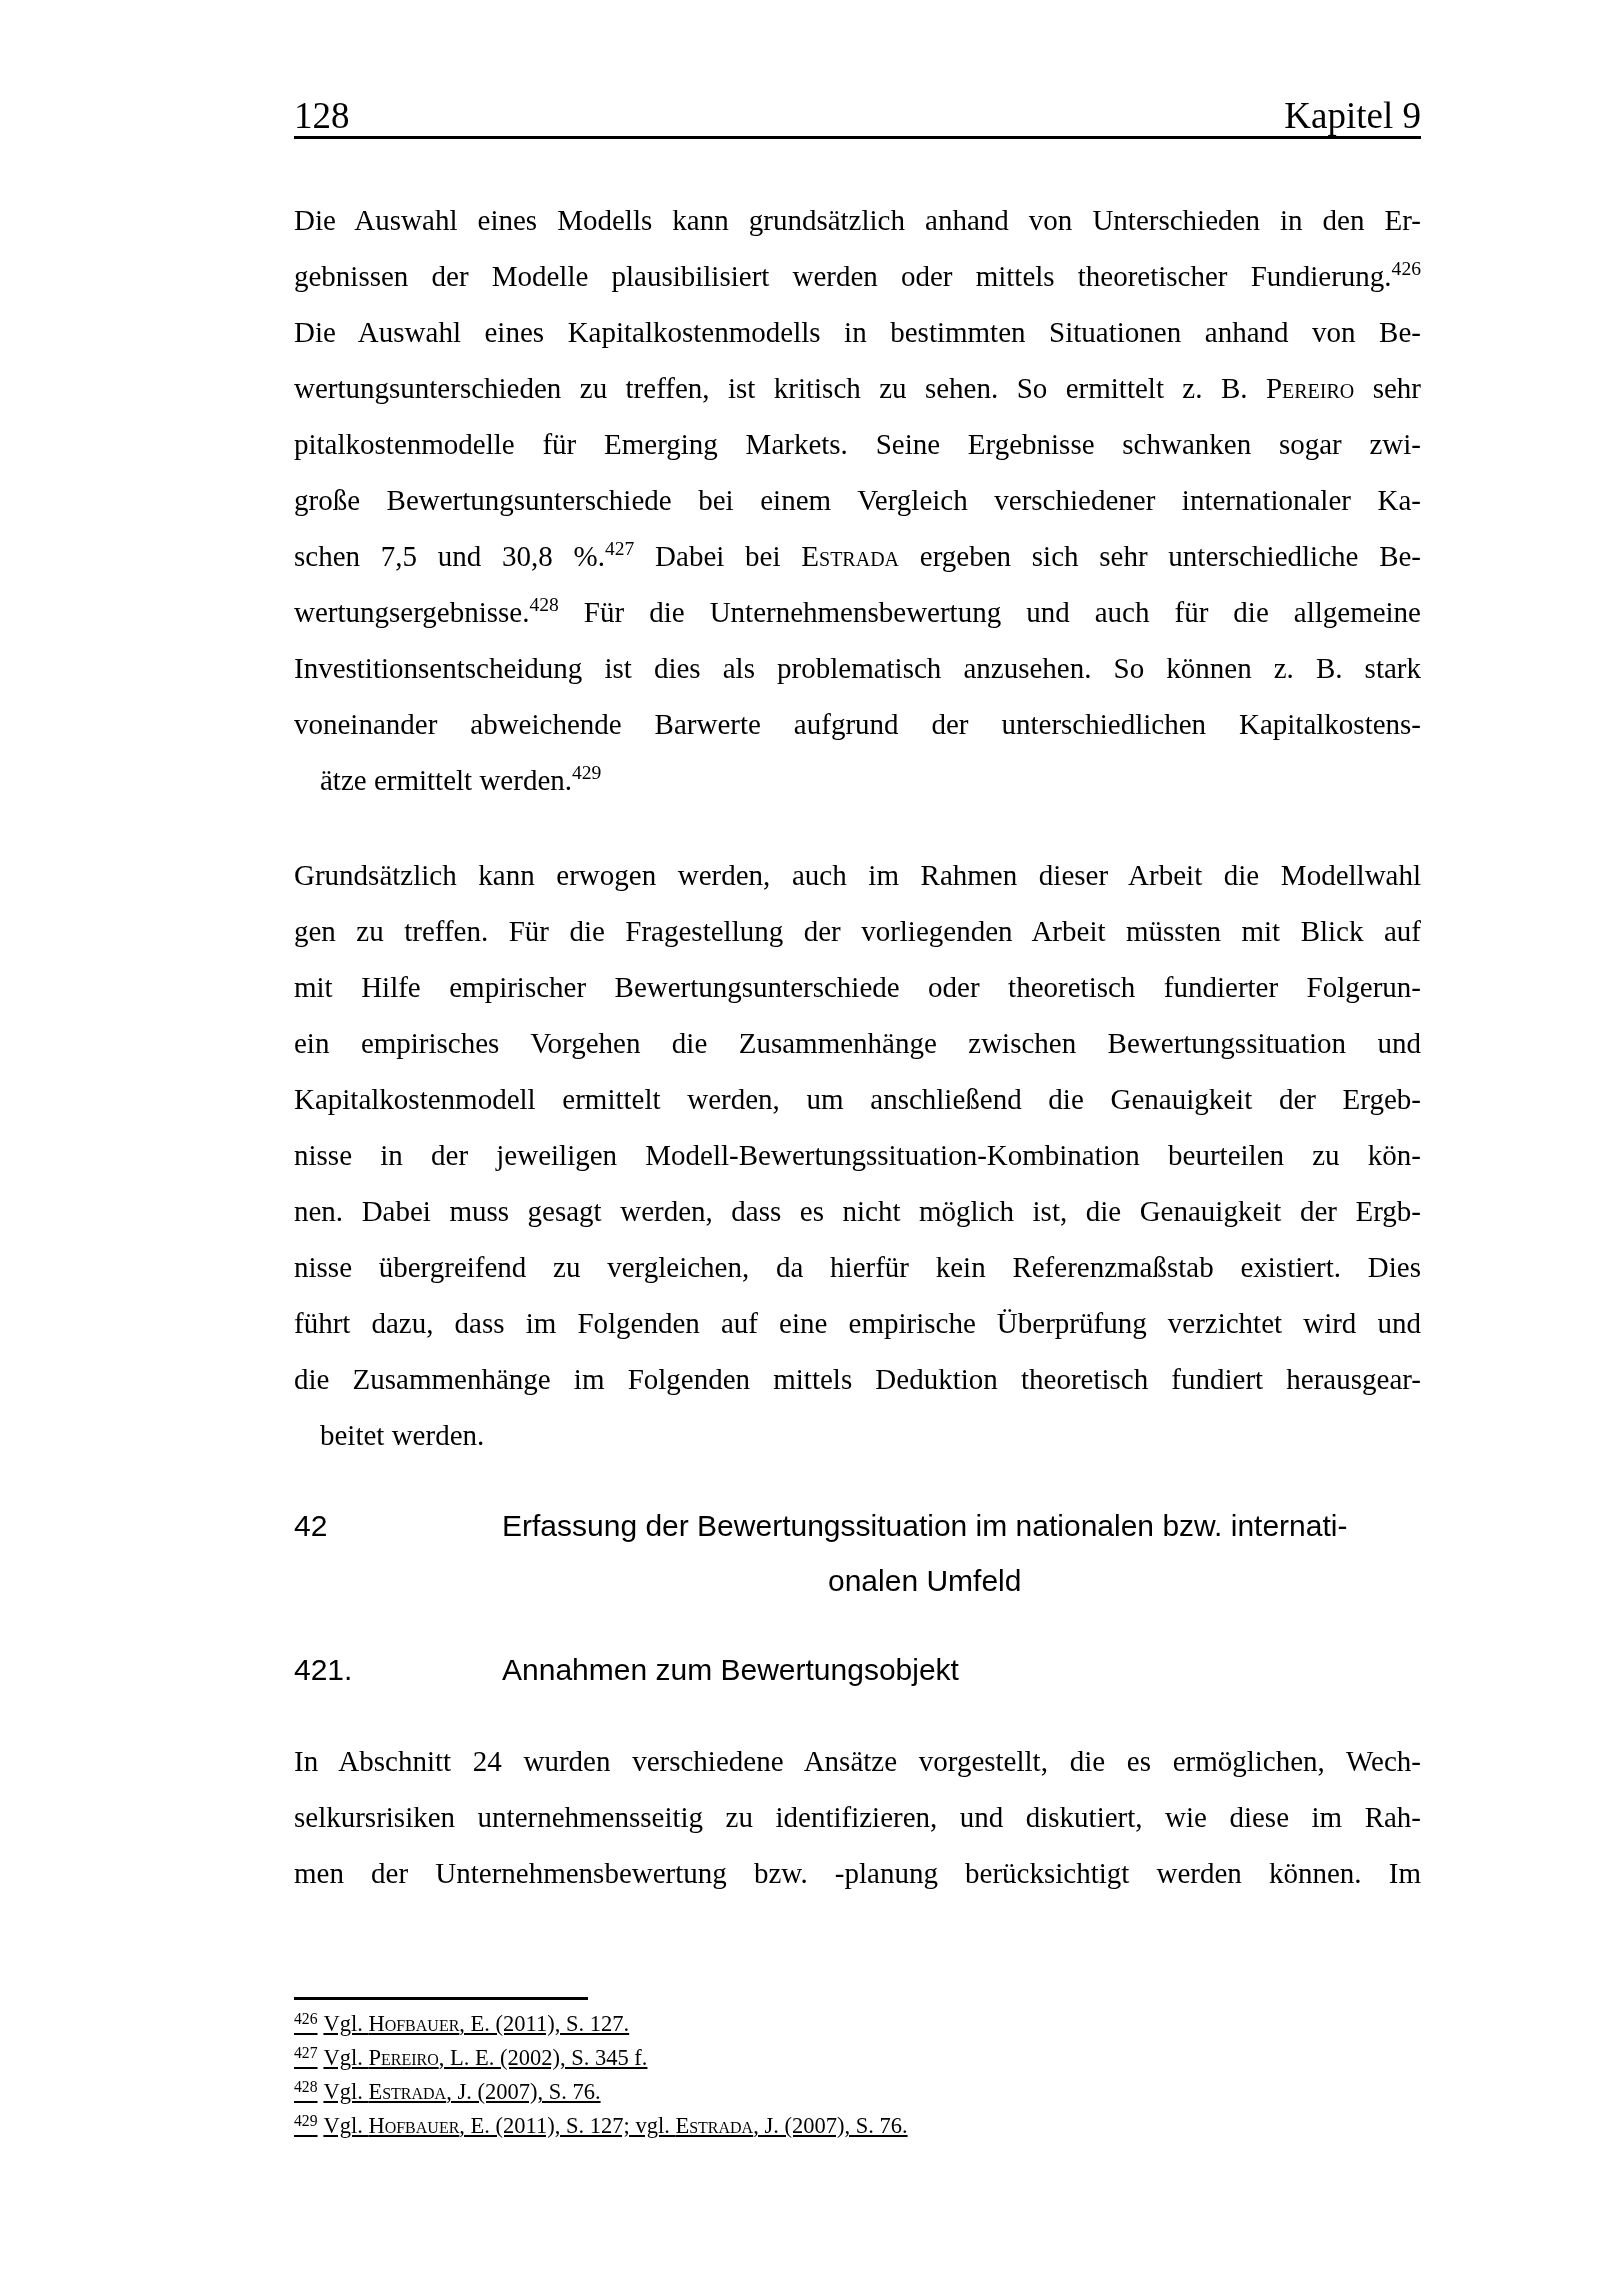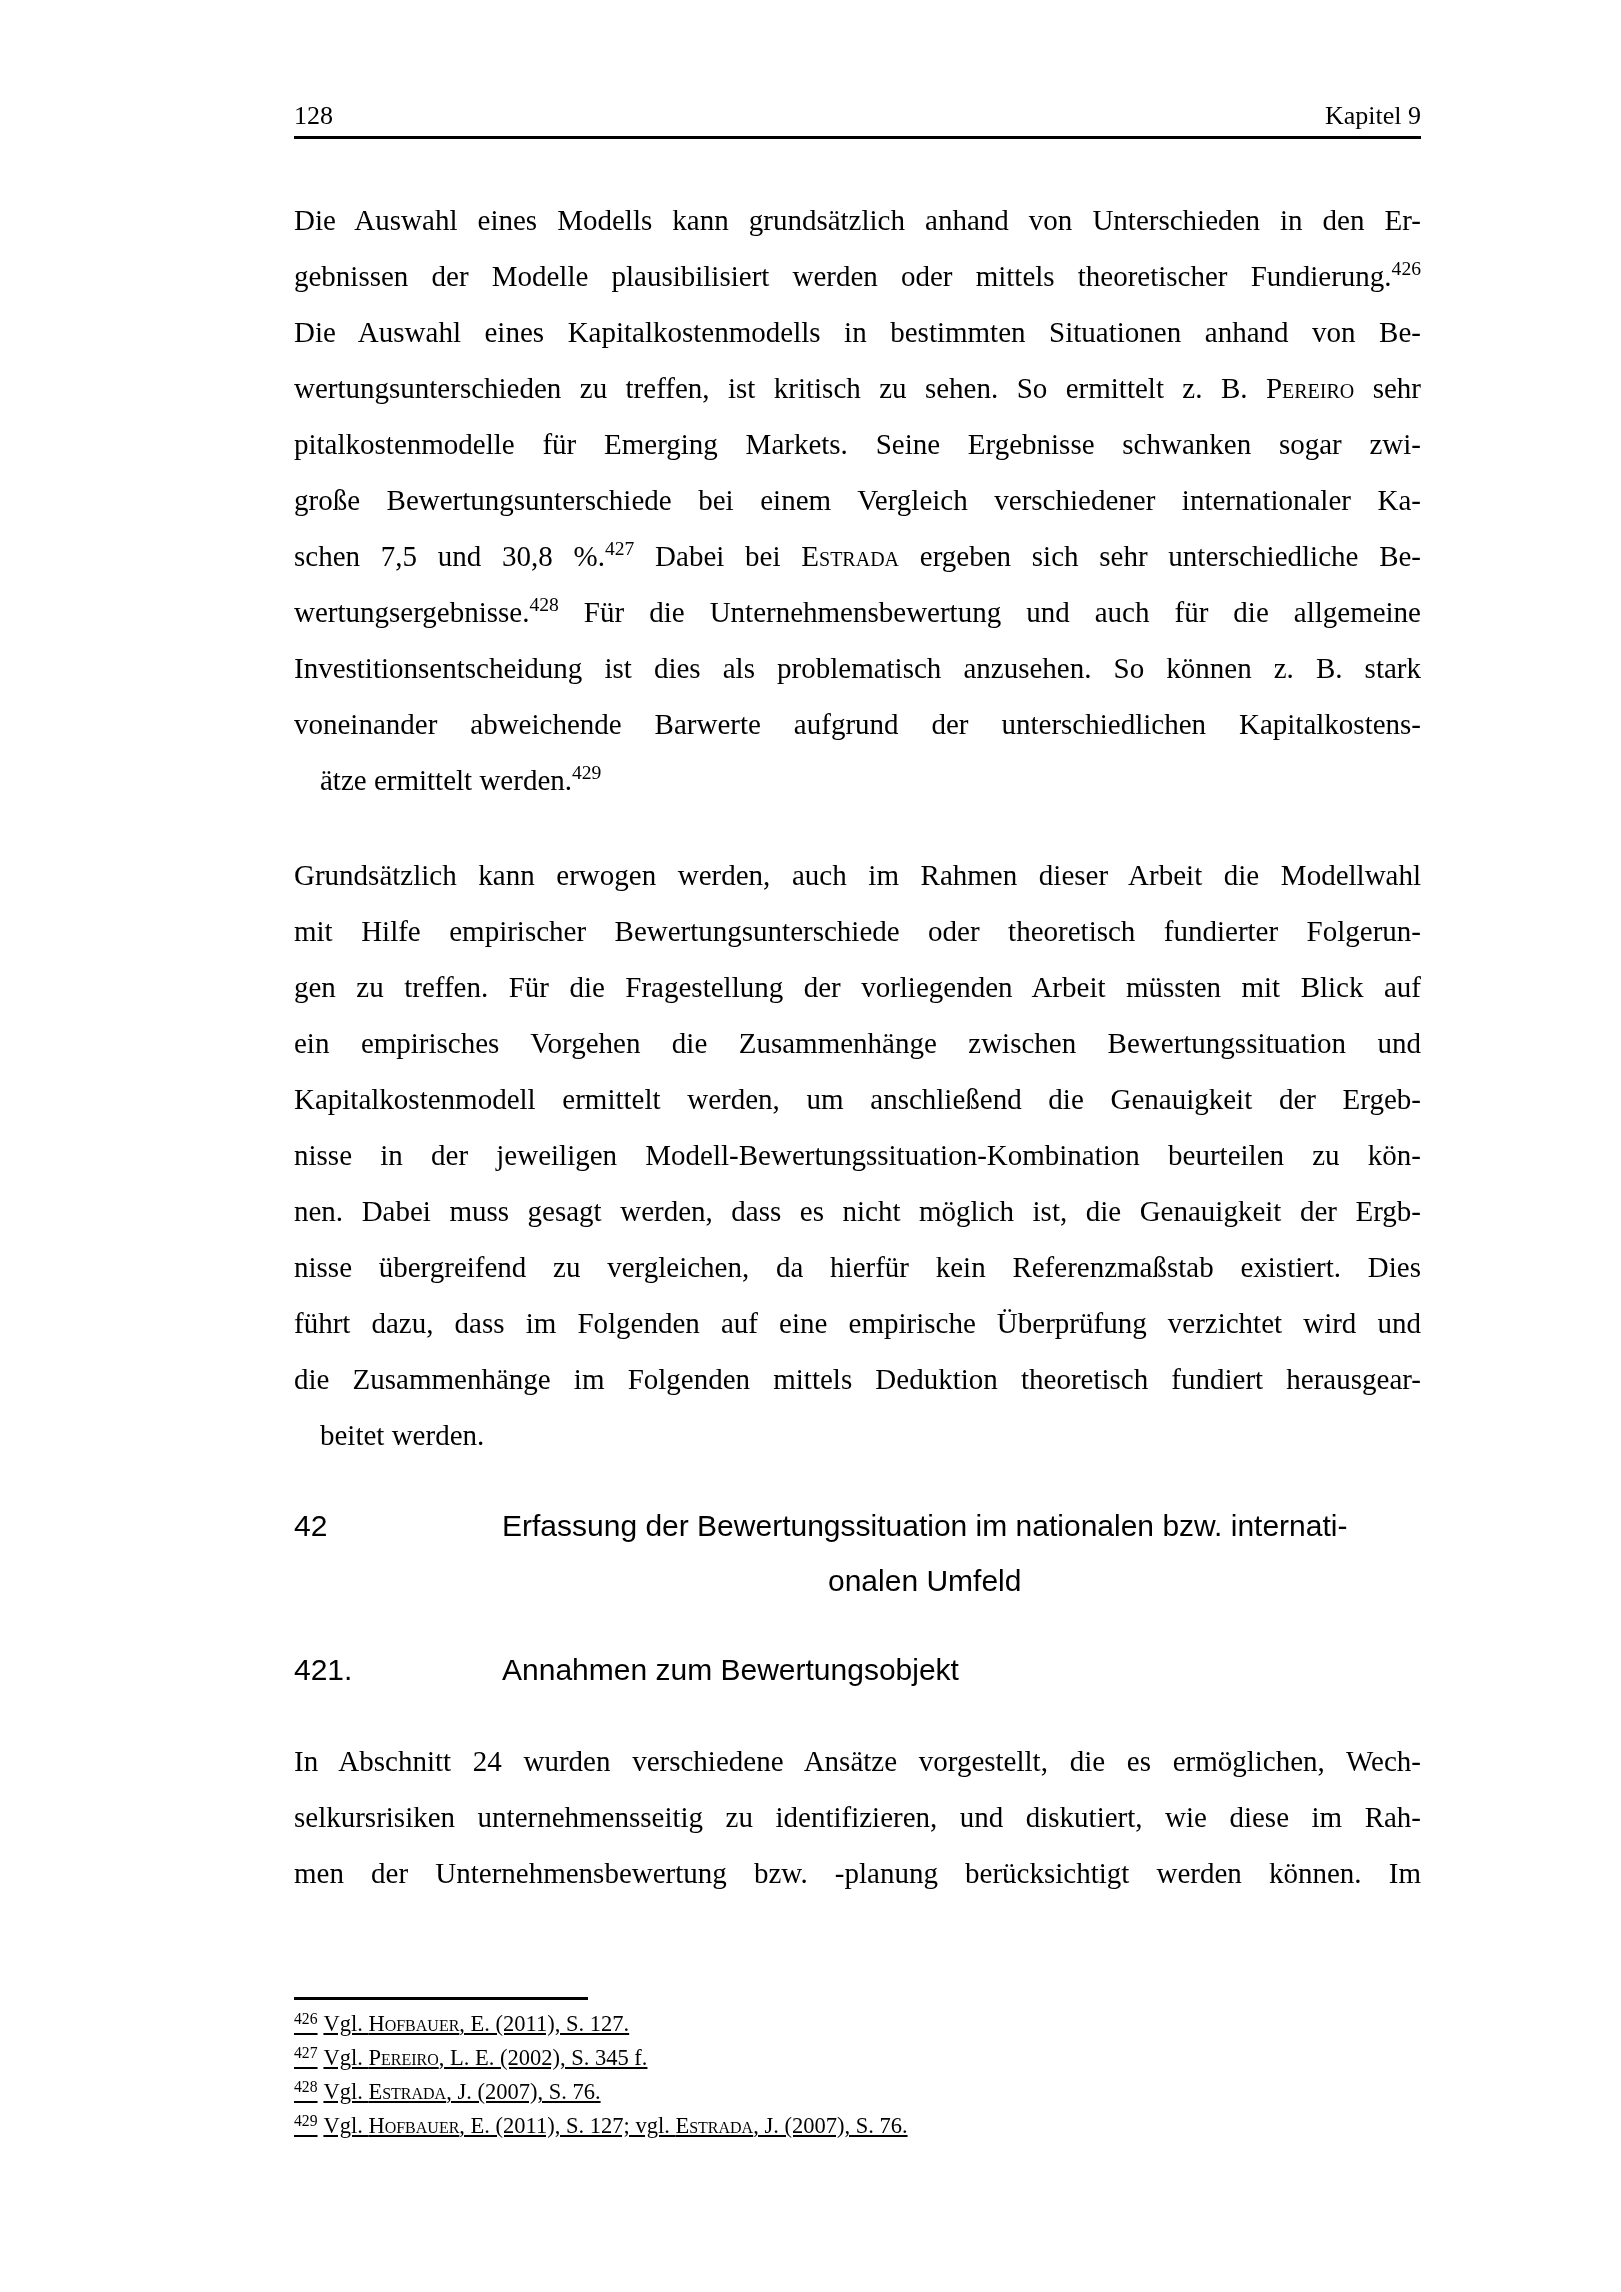--- a/index.html
+++ b/index.html
@@ -18,21 +18,21 @@
   }
 
   
   .running-header {
     position: absolute;
     top: 101px;
     left: 294px;
     width: 1127px;
     display: flex;
     justify-content: space-between;
-    font-size: 26px;
+    font-size: 37px;
     line-height: 29px;
   }
   .header-rule {
     position: absolute;
     top: 136px;
     left: 294px;
     width: 1127px;
     height: 2.9px;
     background: #000000;
   }
@@ -135,22 +135,22 @@
         <div class="line"><span>pitalkostenmodelle für Emerging Markets. Seine Ergebnisse schwanken sogar zwi-</span></div>
         <div class="line"><span>große Bewertungsunterschiede bei einem Vergleich verschiedener internationaler Ka-</span></div>
         <div class="line"><span>schen 7,5 und 30,8 %.</span><span class="sup">427</span><span> Dabei bei </span><span class="sc">Estrada</span><span> ergeben sich sehr unterschiedliche Be-</span></div>
         <div class="line"><span>wertungsergebnisse.</span><span class="sup">428</span><span> Für die Unternehmensbewertung und auch für die allgemeine</span></div>
         <div class="line"><span>Investitionsentscheidung ist dies als problematisch anzusehen. So können z. B. stark</span></div>
         <div class="line"><span>voneinander abweichende Barwerte aufgrund der unterschiedlichen Kapitalkostens-</span></div>
         <div class="line last"><span>ätze ermittelt werden.</span><span class="sup">429</span></div>
       </div>
       <div id="p2" class="block para">
         <div class="line"><span>Grundsätzlich kann erwogen werden, auch im Rahmen dieser Arbeit die Modellwahl</span></div>
+        <div class="line"><span>gen zu treffen. Für die Fragestellung der vorliegenden Arbeit müssten mit Blick auf</span></div>
         <div class="line"><span>mit Hilfe empirischer Bewertungsunterschiede oder theoretisch fundierter Folgerun-</span></div>
-        <div class="line"><span>gen zu treffen. Für die Fragestellung der vorliegenden Arbeit müssten mit Blick auf</span></div>
         <div class="line"><span>ein empirisches Vorgehen die Zusammenhänge zwischen Bewertungssituation und</span></div>
         <div class="line"><span>Kapitalkostenmodell ermittelt werden, um anschließend die Genauigkeit der Ergeb-</span></div>
         <div class="line"><span>nisse in der jeweiligen Modell-Bewertungssituation-Kombination beurteilen zu kön-</span></div>
         <div class="line"><span>nen. Dabei muss gesagt werden, dass es nicht möglich ist, die Genauigkeit der Ergb-</span></div>
         <div class="line"><span>nisse übergreifend zu vergleichen, da hierfür kein Referenzmaßstab existiert. Dies</span></div>
         <div class="line"><span>führt dazu, dass im Folgenden auf eine empirische Überprüfung verzichtet wird und</span></div>
         <div class="line"><span>die Zusammenhänge im Folgenden mittels Deduktion theoretisch fundiert herausgear-</span></div>
         <div class="line last"><span>beitet werden.</span></div>
       </div>
       <div id="h42" class="block heading">

